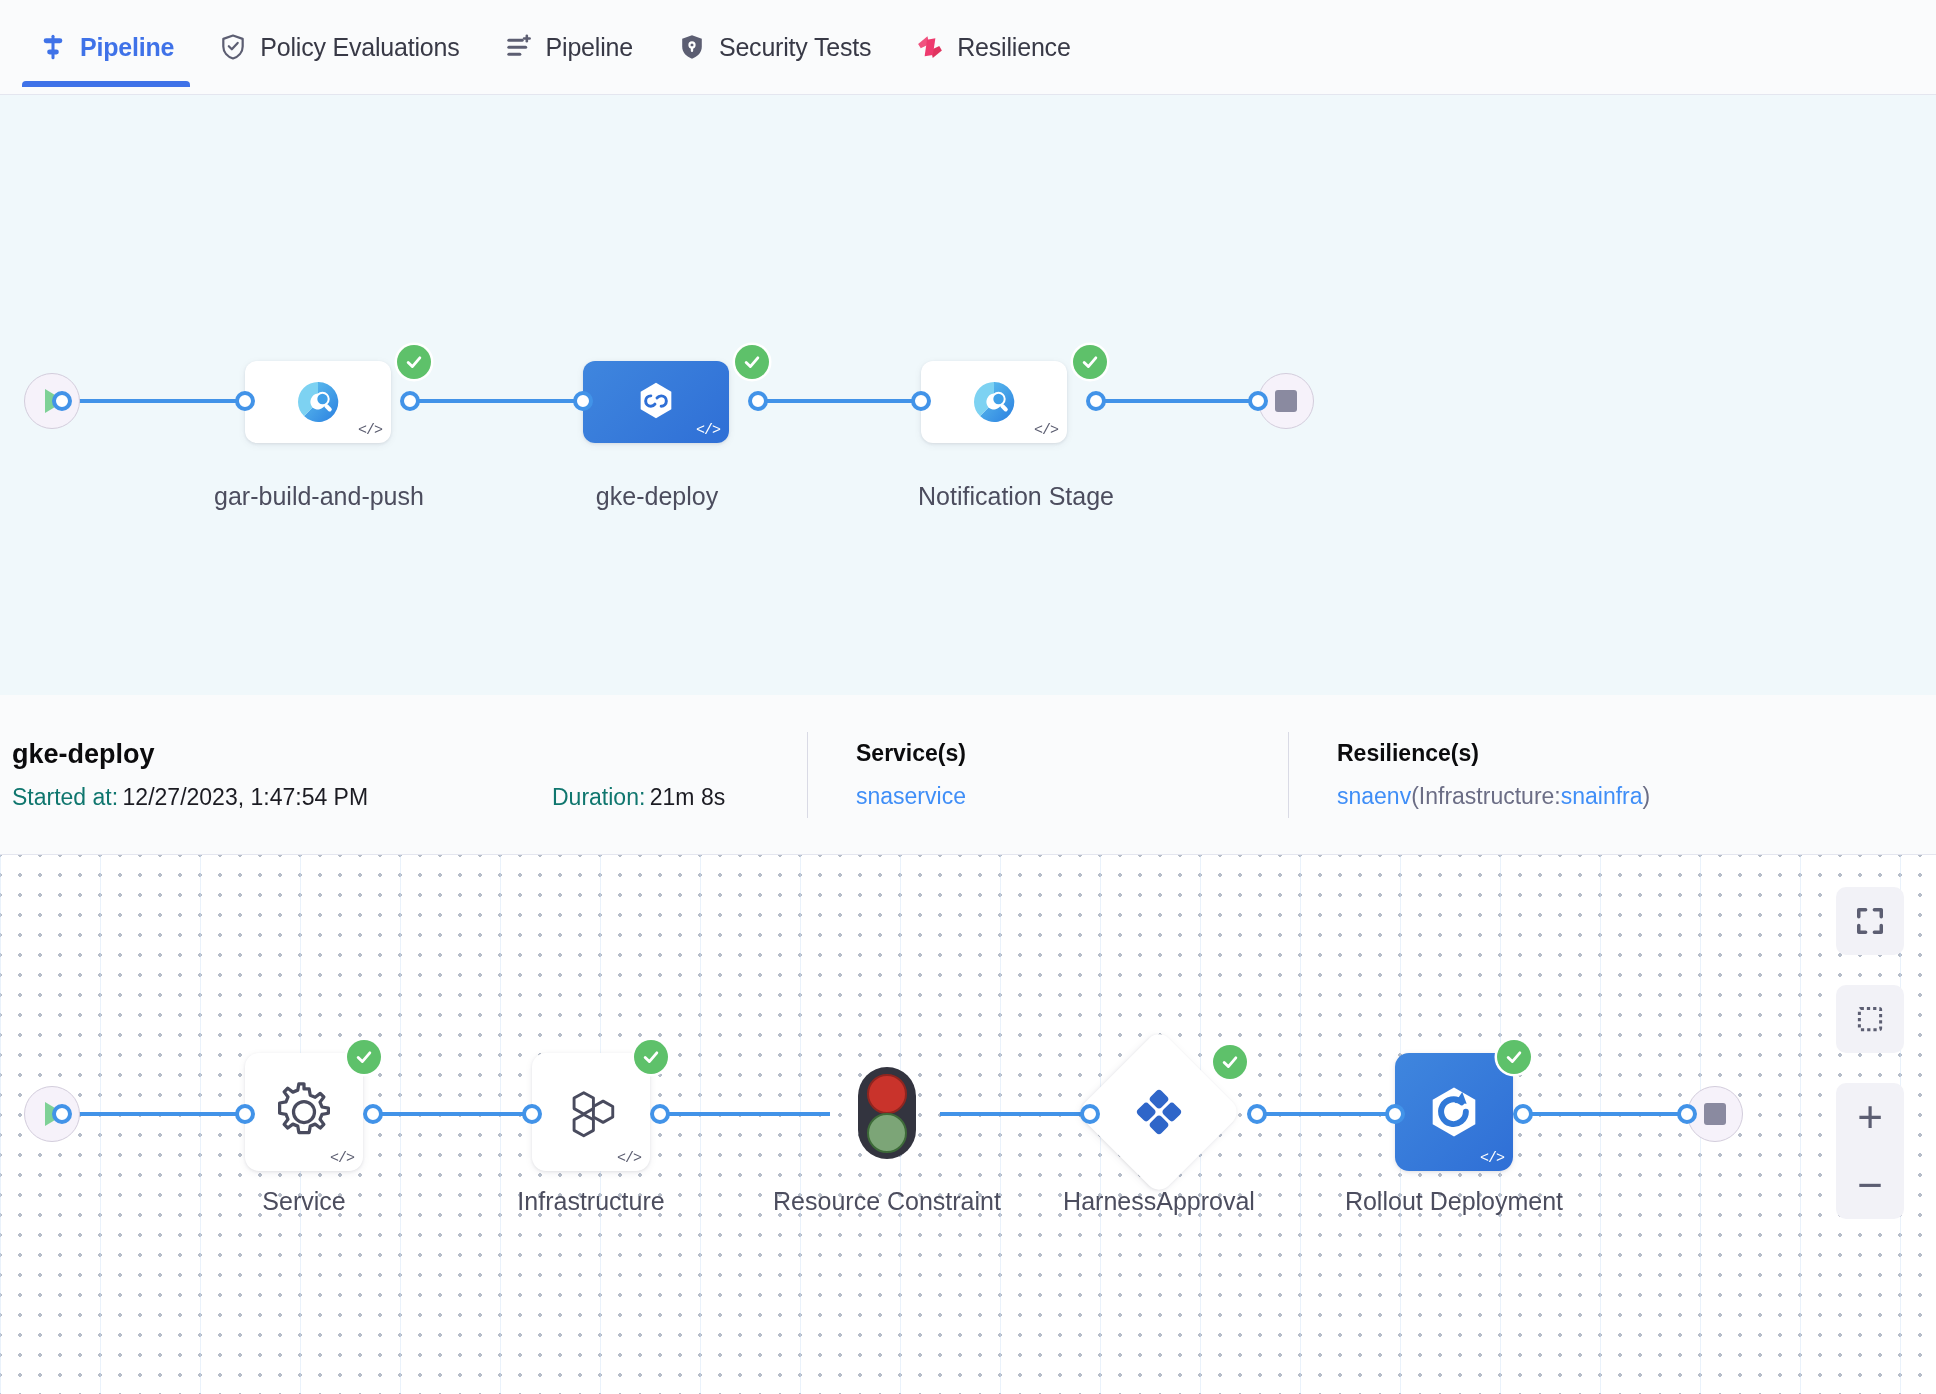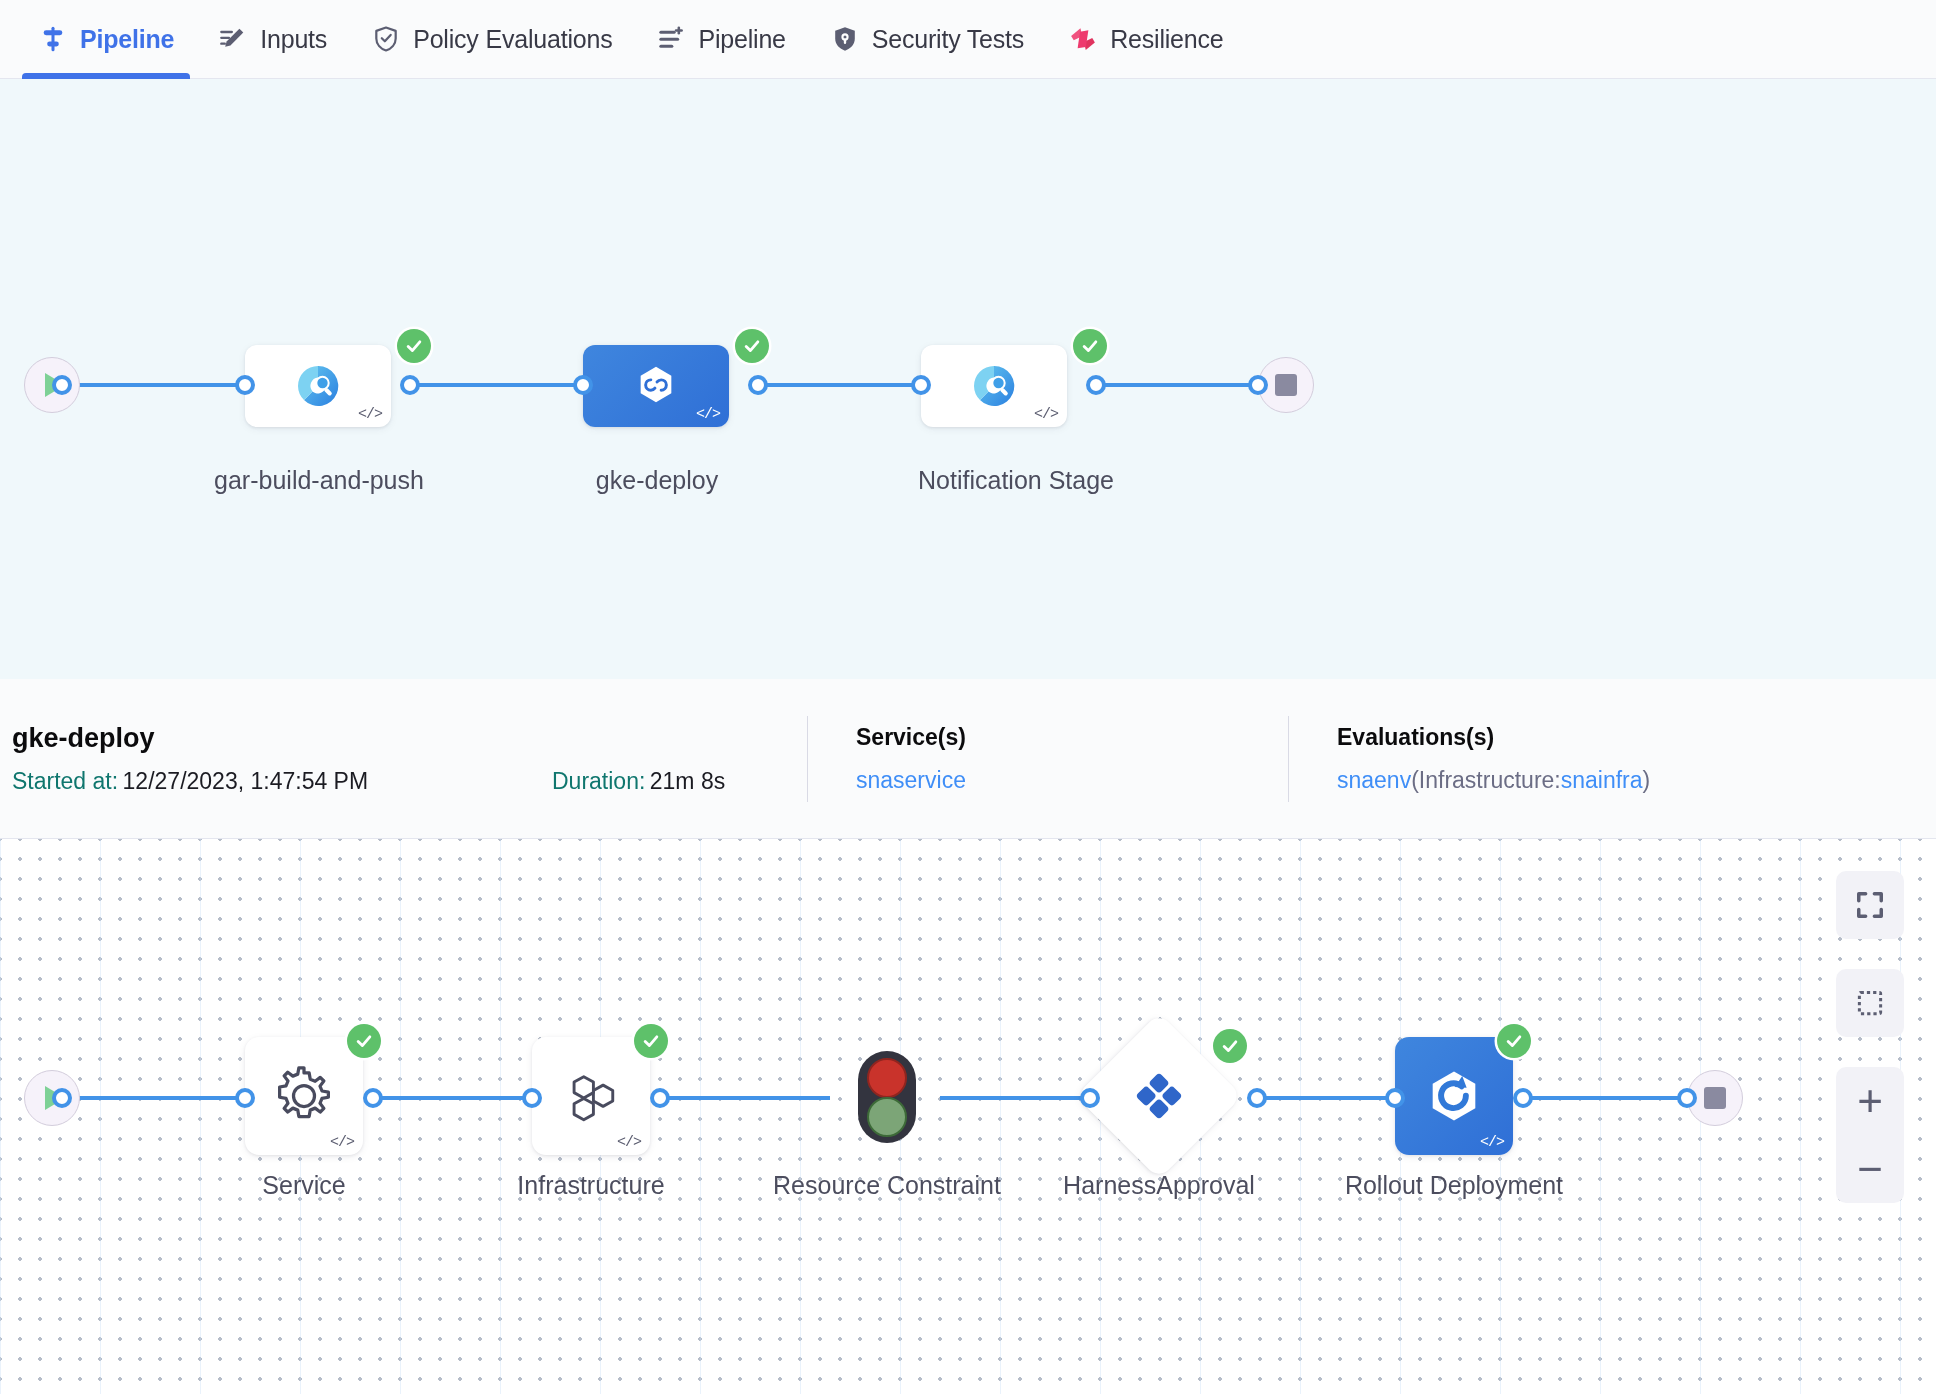--- a/index.html
+++ b/index.html
@@ -7,21 +7,21 @@
   body {
     font-family: "Liberation Sans", sans-serif;
     background: #ffffff;
     color: #383946;
     overflow: hidden;
   }
 
   
   .tabbar {
     position: relative;
-    height: 79px;
+    height: 95px;
     background: #fafbfc;
     border-bottom: 1px solid #e4e6ef;
     display: flex;
     align-items: center;
     padding-left: 16px;
     gap: 0px;
   }
   .tab {
     display: flex;
     align-items: center;
@@ -172,31 +172,20 @@
       <svg viewBox="0 0 24 24" width="28" height="28" fill="#3f72e8">
         <rect x="10.7" y="1.5" width="2.6" height="21" rx="1.3"></rect>
         <rect x="4" y="4.6" width="16" height="4.2" rx="2.1"></rect>
         <rect x="7" y="14.2" width="10" height="4.2" rx="2.1"></rect>
       </svg>
     </span>
     <span class="tab-label">Pipeline</span>
     <span class="tab-underline"></span>
   </div>
 
-  <div class="tab">
-    <span class="tab-icon">
-      <svg viewBox="0 0 24 24" width="28" height="28" fill="none" stroke="#5c5e72" stroke-width="2" stroke-linecap="round">
-        <path d="M17.5 3.2 L20.8 6.5 L9.8 17.5 L5.3 18.7 L6.5 14.2 Z" fill="#5c5e72" stroke="none"></path>
-        <line x1="2" y1="6" x2="11" y2="6"></line>
-        <line x1="2" y1="11" x2="8.5" y2="11"></line>
-        <line x1="2" y1="16" x2="5" y2="16"></line>
-      </svg>
-    </span>
-    <span class="tab-label">Inputs</span>
-  </div>
 
   <div class="tab">
     <span class="tab-icon">
       <svg viewBox="0 0 24 24" width="28" height="28" fill="none" stroke="#5c5e72" stroke-width="1.9" stroke-linecap="round" stroke-linejoin="round">
         <path d="M12 2.2 L20.3 5 V11.5 C20.3 16.6 16.6 20.3 12 21.8 C7.4 20.3 3.7 16.6 3.7 11.5 V5 Z"></path>
         <polyline points="8.4,11.4 11,14 16,8.5"></polyline>
       </svg>
     </span>
     <span class="tab-label">Policy Evaluations</span>
   </div>
@@ -345,21 +334,21 @@
   <div class="detail-col services">
     <div class="col-head">Service(s)</div>
     <div>
       <span class="col-link">snaservice</span>
     </div>
   </div>
 
   <div class="vdivide"></div>
 
   <div class="detail-col">
-    <div class="col-head">Evaluations(s)</div>
+    <div class="col-head">Resilience(s)</div>
     <div>
       <span class="col-link">snaenv</span><span class="col-link col-plain">(Infrastructure:</span><span class="col-link">snainfra</span><span class="col-link col-plain">)</span>
     </div>
   </div>
 </div>
 
 <div class="bottom-canvas">
   <div class="graph">
 
     <div class="edge" style="left:62px; top:1157px; width:186px; top:257px;"></div>

